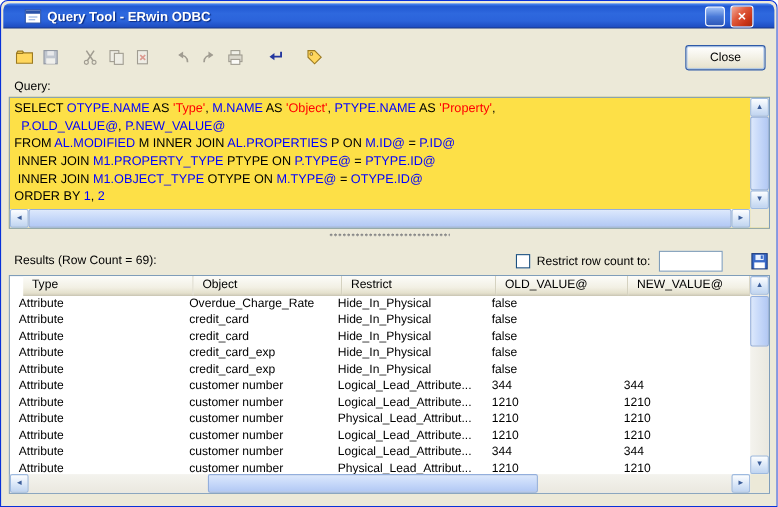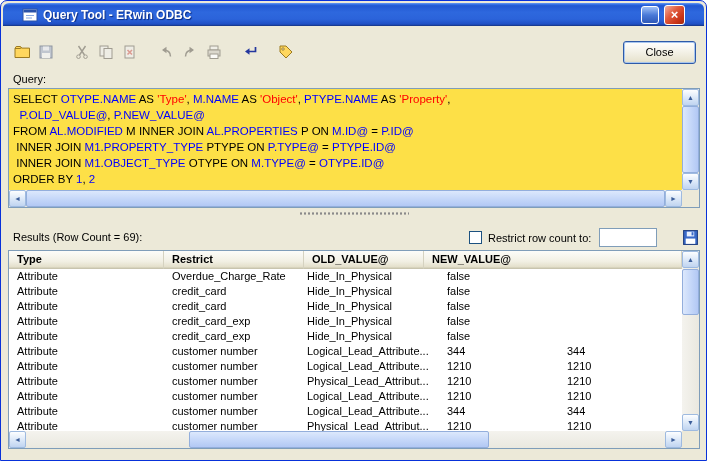--- a/index.html
+++ b/index.html
@@ -51,21 +51,21 @@
   .dots{width:110px;height:3px;background-image:radial-gradient(circle,#8A8A8A 1px,transparent 1.3px);background-size:4px 3px;}
   
   .checkbox{position:absolute;left:468px;top:230px;width:13px;height:13px;background:#fff;border:1px solid #1C5180;box-sizing:border-box;}
   .restrict-label{position:absolute;left:487px;top:231px;}
   .restrict-input{position:absolute;left:598px;top:227px;width:58px;height:19px;box-sizing:border-box;
     border:1px solid #7F9DB9;font-family:"Liberation Sans",sans-serif;font-size:11px;padding:1px 3px;}
   .save-results{position:absolute;left:680px;top:227px;width:19px;height:19px;display:flex;align-items:center;justify-content:center;}
   
   .results-box{position:absolute;left:7px;top:249px;width:692px;height:199px;background:#fff;
     border:1px solid #7F9DB9;box-sizing:border-box;}
-  .grid-header{position:absolute;left:0;top:0;right:17px;height:18px;display:flex;overflow:hidden;font-weight:bold;}
+  .grid-header{position:absolute;left:12px;top:0;right:17px;height:18px;display:flex;overflow:hidden;}
   .gh-cell{box-sizing:border-box;height:18px;line-height:17px;padding-left:8px;flex-shrink:0;
     background:linear-gradient(180deg,#FCFCF9 0%,#F2F0E4 60%,#E4E0CC 92%,#CFCBB5 100%);
     border-right:1px solid #D5D2C0;border-bottom:1px solid #C8C4AE;white-space:nowrap;overflow:hidden;}
   .grid-rows{position:absolute;left:0;top:18px;right:17px;bottom:17px;overflow:hidden;}
   .grow{display:flex;height:15px;line-height:15px;}
   .gcell{box-sizing:border-box;padding-left:8px;white-space:nowrap;overflow:hidden;flex-shrink:0;}
 </style>
 </head>
 <body>
 
@@ -188,20 +188,21 @@
         <rect x="1.5" y="1.5" width="13" height="13" fill="#3A6AC8" stroke="#1F3E80"></rect>
         <rect x="4.5" y="2.5" width="7" height="4.5" fill="#E8F0FF"></rect>
         <rect x="9" y="3" width="1.8" height="3" fill="#3A6AC8"></rect>
         <rect x="3.5" y="9" width="9" height="5" fill="#FFFFFF"></rect>
       </svg>
     </span>
 
   <div class="results-box">
     <div class="grid-header" id="grid-header">
         <div class="gh-cell" style="width: 155px;">Type</div>
+        <div class="gh-cell" style="width: 135px;">Object</div>
         <div class="gh-cell" style="width: 140px;">Restrict</div>
         <div class="gh-cell" style="width: 120px;">OLD_VALUE@</div>
         <div class="gh-cell" style="flex: 1 1 0%;">NEW_VALUE@</div>
       </div>
     <div class="grid-rows" id="grid-rows">
         <div class="grow">
           <div class="gcell" style="width: 155px;">Attribute</div>
           <div class="gcell" style="width: 135px;">Overdue_Charge_Rate</div>
           <div class="gcell" style="width: 140px;">Hide_In_Physical</div>
           <div class="gcell" style="width: 120px;">false</div>

